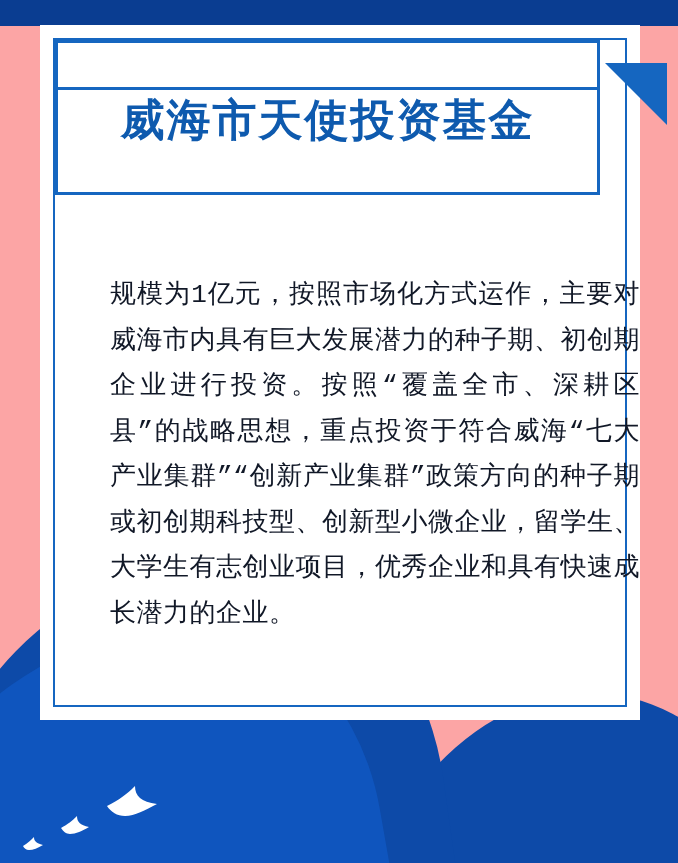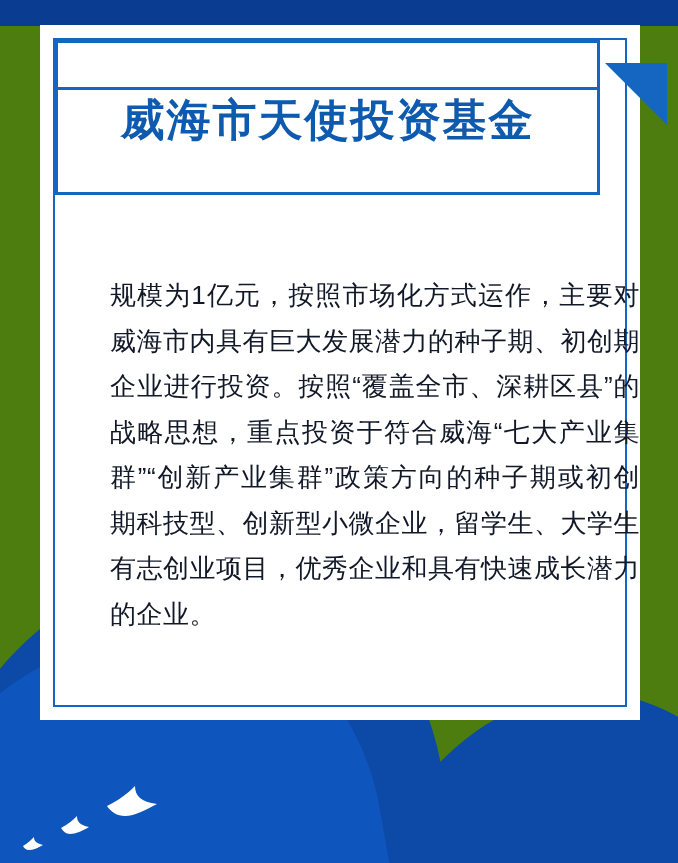--- a/index.html
+++ b/index.html
@@ -10,21 +10,21 @@
     width: 678px;
     height: 863px;
     overflow: hidden;
     font-family: "Liberation Sans", sans-serif;
   }
 
   #poster {
     position: relative;
     width: 678px;
     height: 863px;
-    background: #4d7c0f;
+    background: #fca5a5;
     overflow: hidden;
   }
 
   
   .bg-wave-1 {
     position: absolute;
     left: -80px;
     bottom: -120px;
     width: 520px;
     height: 420px;
@@ -129,21 +129,21 @@
   .body-text {
     position: absolute;
     left: 70px;
     top: 248px;
     width: 530px;
     font-size: 26px;
     line-height: 1.75;
     color: #111827;
     letter-spacing: 0.5px;
     text-align: justify;
-    font-family: Liberation Sans, sans-serif;
+    font-family: Liberation Mono, monospace;
   }
 
   
   .bird {
     position: absolute;
     fill: #ffffff;
   }
   .bird-1 { left: 105px; bottom: 45px; }
   .bird-2 { left: 60px;  bottom: 28px; }
   .bird-3 { left: 22px;  bottom: 12px; }

